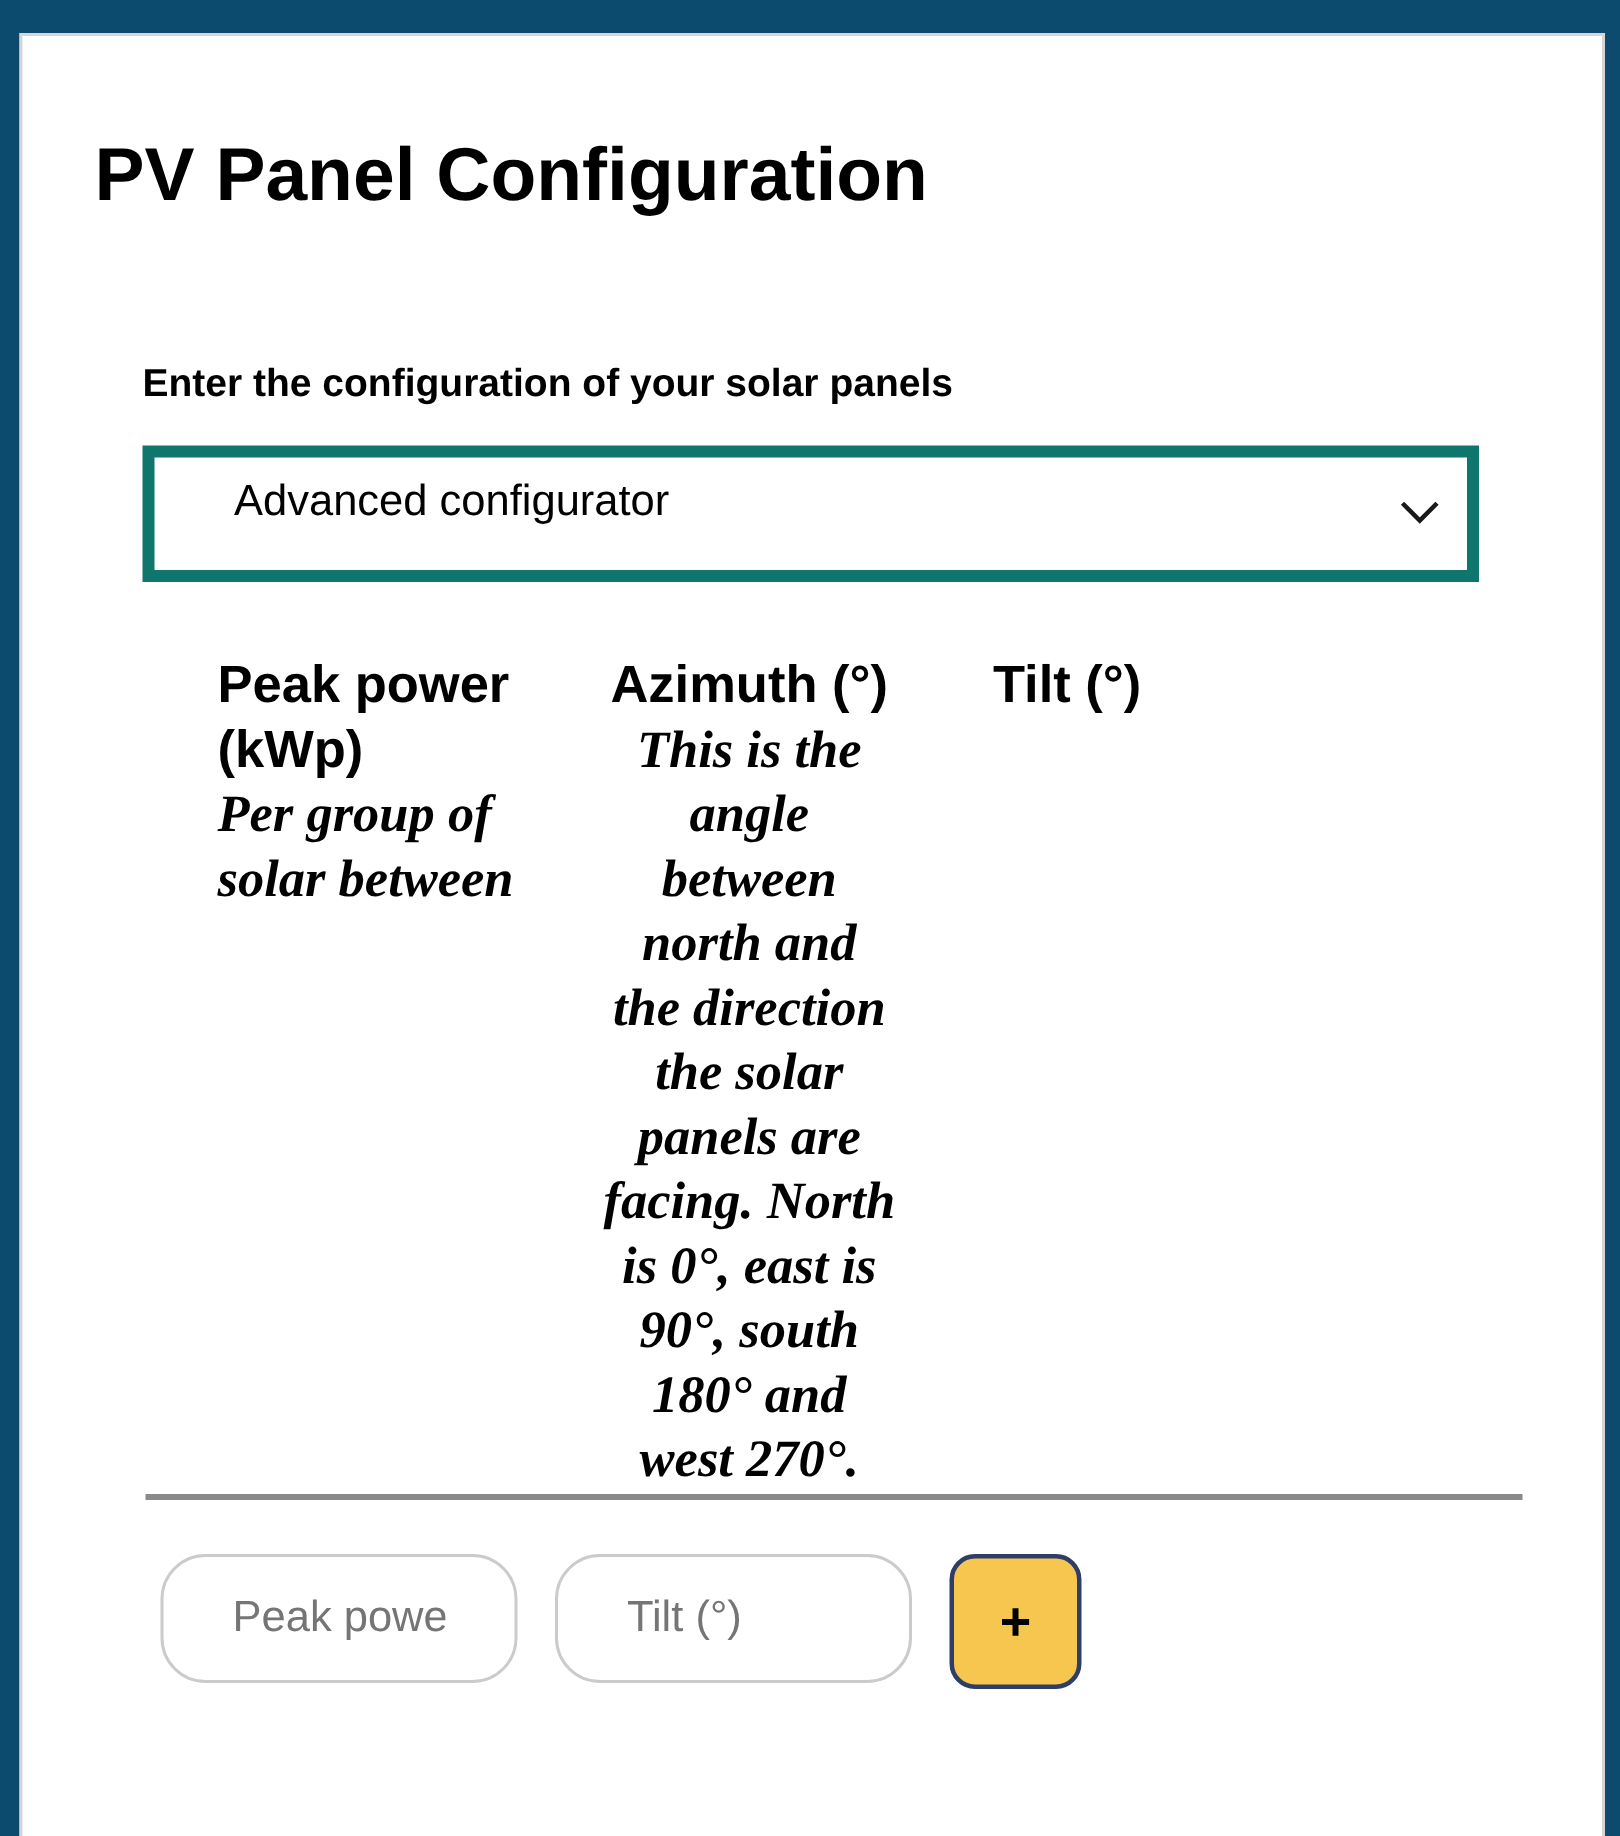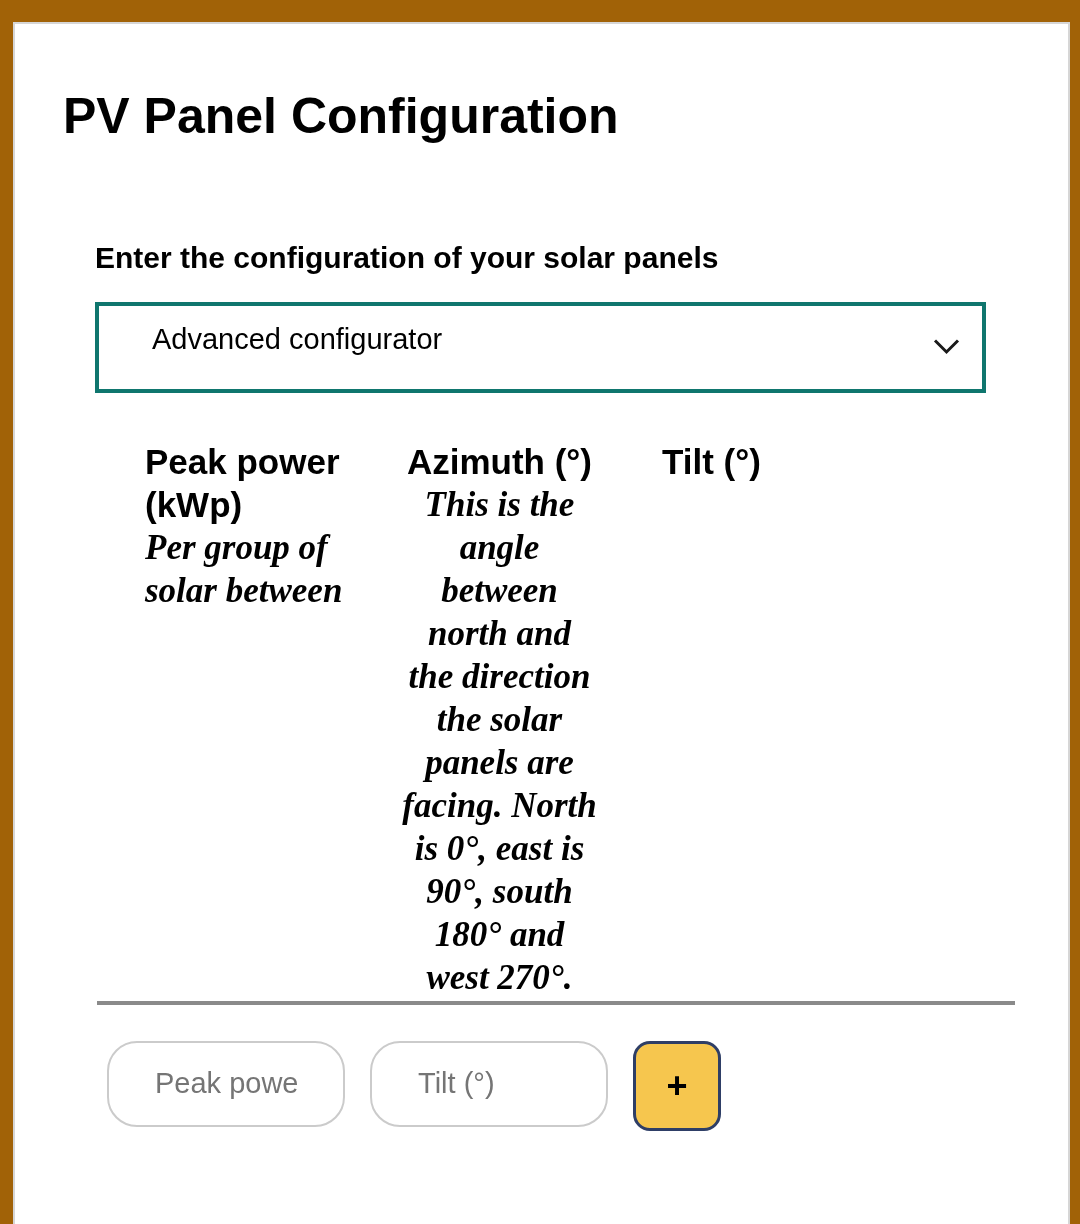--- a/index.html
+++ b/index.html
@@ -6,56 +6,56 @@
     margin: 0;
     padding: 0;
     background: #ffffff;
     font-family: "Liberation Sans", "DejaVu Sans", sans-serif;
     color: #000;
   }
   .viewport {
     width: 1080px;
     height: 1224px;
     overflow: hidden;
-    background: #a16207;
+    background: #0c4a6e;
   }
   .card {
     box-sizing: border-box;
     margin: 22px 0 0 13px;
     width: 1057px;
     min-height: 1420px;
     border: 2px solid #d6d6d6;
     background: #ffffff;
     padding: 40px 48px;
   }
   .page-title {
     font-size: 50px;
     font-weight: bold;
     line-height: 1.15;
     margin: 24px 0 0 0;
     letter-spacing: 0;
   }
   .section { margin-left: 32px; }
   .section-heading {
     margin-top: 94px;
-    font-size: 30px;
+    font-size: 26px;
     font-weight: bold;
     line-height: 1.2;
   }
   .select-wrap {
     position: relative;
     margin-top: 26px;
     width: 891px;
   }
   .select-wrap select {
     -webkit-appearance: none;
     appearance: none;
     width: 100%;
     height: 91px;
-    border: 4px solid #0f766e;
+    border: 8px solid #0f766e;
     border-radius: 0;
     background: #ffffff;
     font-family: inherit;
     font-size: 29px;
     color: #000;
     padding: 0 80px 16px 53px;
     outline: none;
   }
   .chevron {
     position: absolute;

